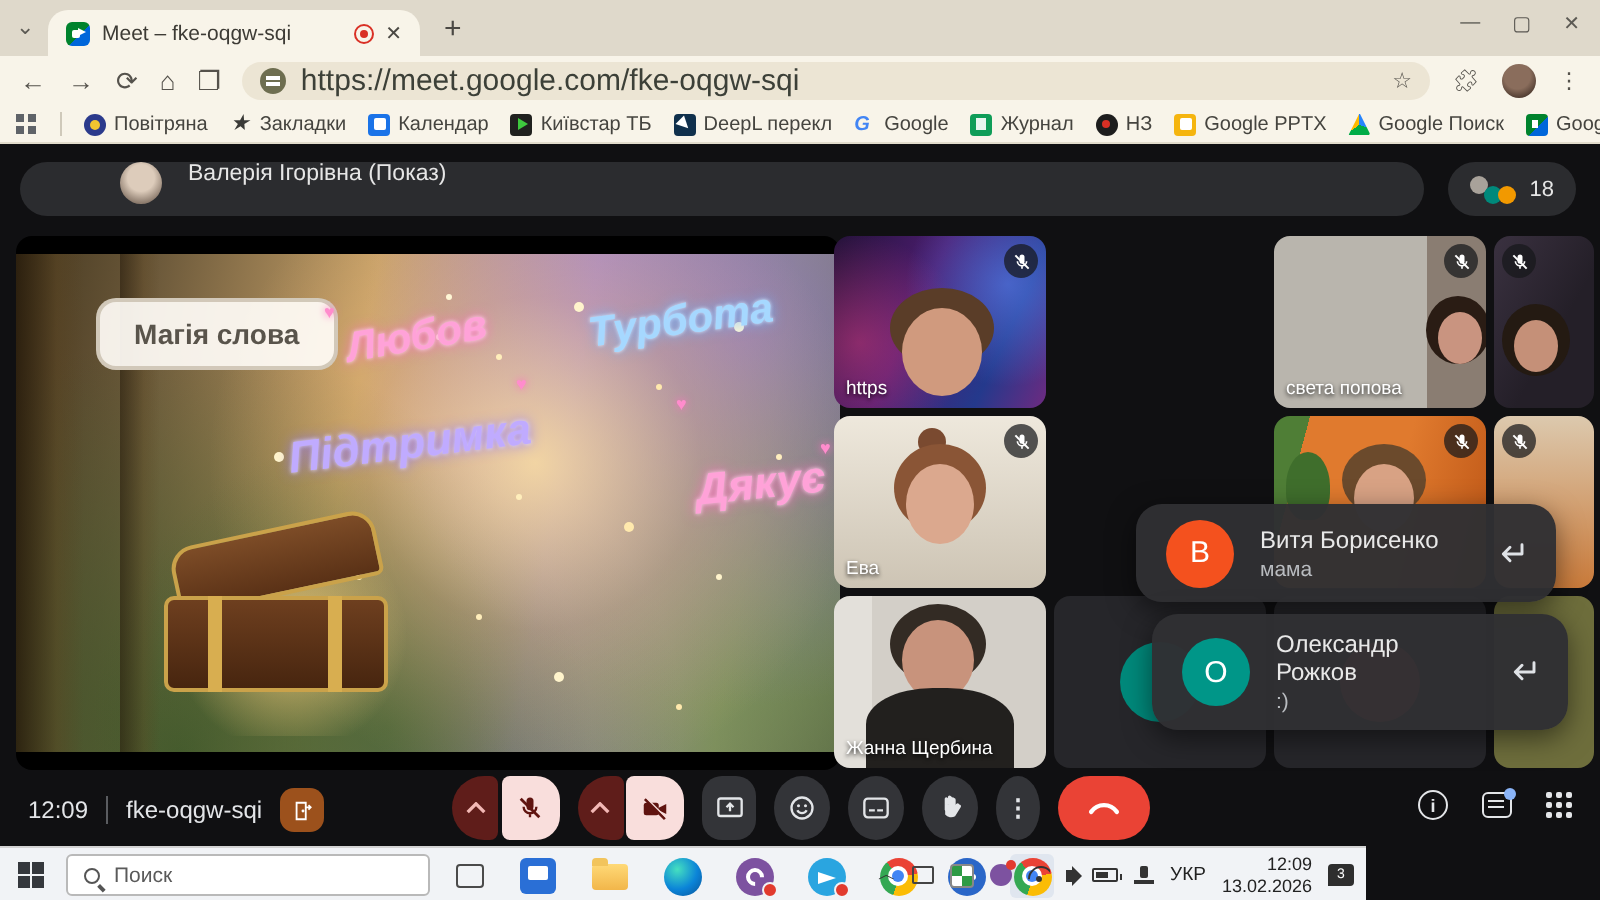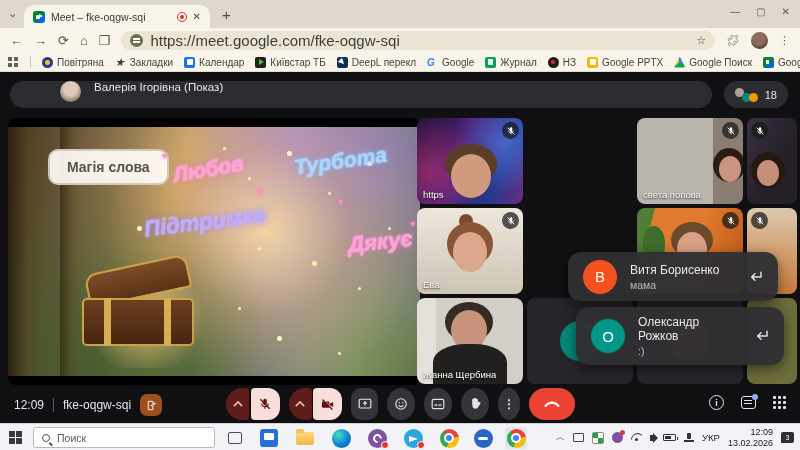--- a/index.html
+++ b/index.html
@@ -132,21 +132,21 @@
   .endcall{width:46px;height:32px;border-radius:16px;background:#ea4335;display:flex;align-items:center;justify-content:center}
   .mright{position:absolute;right:14px;top:10px;display:flex;align-items:center;gap:17px}
   .infoi{width:15px;height:15px;border:1.5px solid #e3e5e8;border-radius:50%;color:#e3e5e8;font-size:9px;display:flex;align-items:center;justify-content:center;font-weight:bold}
   .chati{position:relative;width:15px;height:13px;border:1.5px solid #e3e5e8;border-radius:3px}
   .chati::after{content:"";position:absolute;left:2px;top:2.5px;width:8px;height:1.5px;background:#e3e5e8;box-shadow:0 3px 0 #e3e5e8}
   .chatdot{position:absolute;right:-3px;top:-3px;width:6px;height:6px;border-radius:50%;background:#8ab4f8}
   .gridi{width:13px;height:13px;position:relative}
   .gridi::before{content:"";position:absolute;left:0;top:0;width:3px;height:3px;background:#e3e5e8;border-radius:1px;box-shadow:5px 0 #e3e5e8,10px 0 #e3e5e8,0 5px #e3e5e8,5px 5px #e3e5e8,10px 5px #e3e5e8,0 10px #e3e5e8,5px 10px #e3e5e8,10px 10px #e3e5e8}
 
   
-  .taskbar{position:absolute;left:0;bottom:0;width:800px;height:27px;background:#f1f3f6;border-top:1px solid #d3d3d3;display:flex;align-items:center}
+  .taskbar{position:absolute;left:0;bottom:0;width:683px;height:27px;background:#f1f3f6;border-top:1px solid #d3d3d3;display:flex;align-items:center}
   .winlogo{position:absolute;left:9px;top:7px;width:13px;height:13px}
   .winlogo::before{content:"";position:absolute;left:0;top:0;width:6px;height:6px;background:#35383d;box-shadow:7px 0 #35383d,0 7px #35383d,7px 7px #35383d}
   .tsearch{position:absolute;left:33px;top:3px;width:182px;height:21px;background:#fff;border:1px solid #b9b9b9;border-radius:3px;display:flex;align-items:center;gap:7px;padding:0 8px}
   .tsearch .mag{width:8px;height:8px;border:1.5px solid #555;border-radius:50%;position:relative}
   .tsearch .mag::after{content:"";position:absolute;left:7px;top:7px;width:4px;height:1.5px;background:#555;transform:rotate(45deg);transform-origin:0 0}
   .tsearch span{font-size:10.5px;color:#5a5a5a}
   .tkic{position:absolute;top:3px;width:22px;height:22px;display:flex;align-items:center;justify-content:center}
   .badge{position:absolute;right:-2px;bottom:-1px;width:8px;height:8px;border-radius:50%;background:#e23b2e;border:1px solid #f1f3f6}
   .taskview{width:14px;height:12px;border:1.5px solid #4a4a4a;border-radius:2px;position:relative}
   .bluesq{width:18px;height:18px;border-radius:3px;background:#2a6fd6;position:relative}

